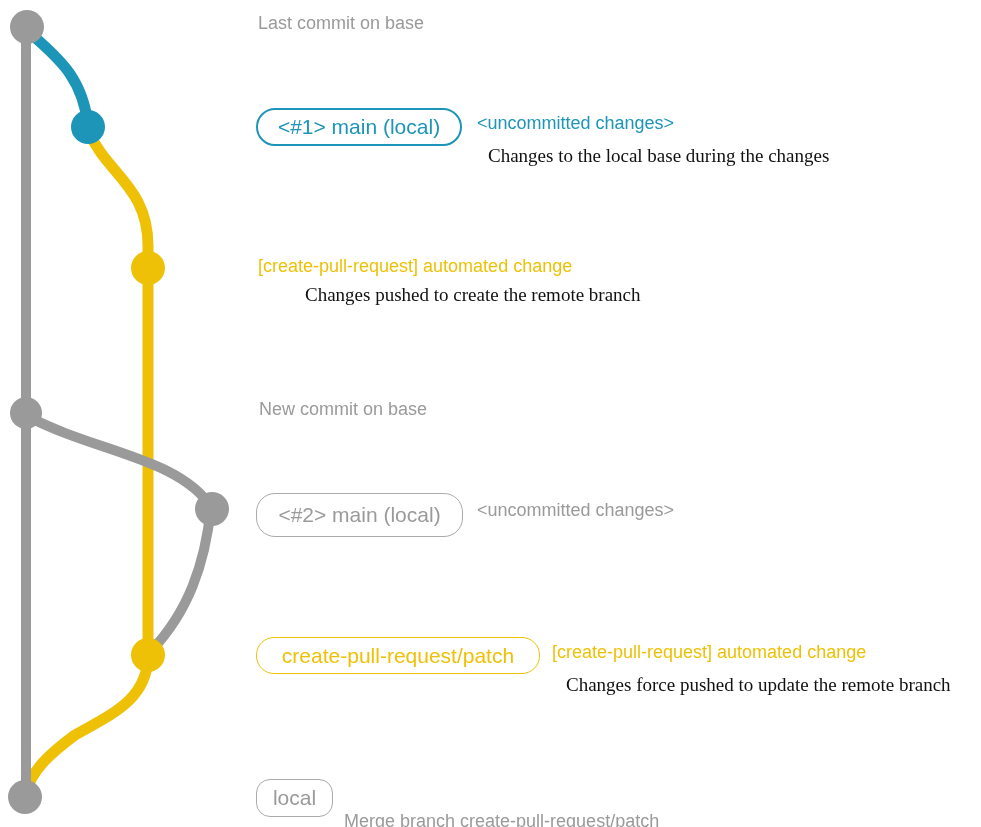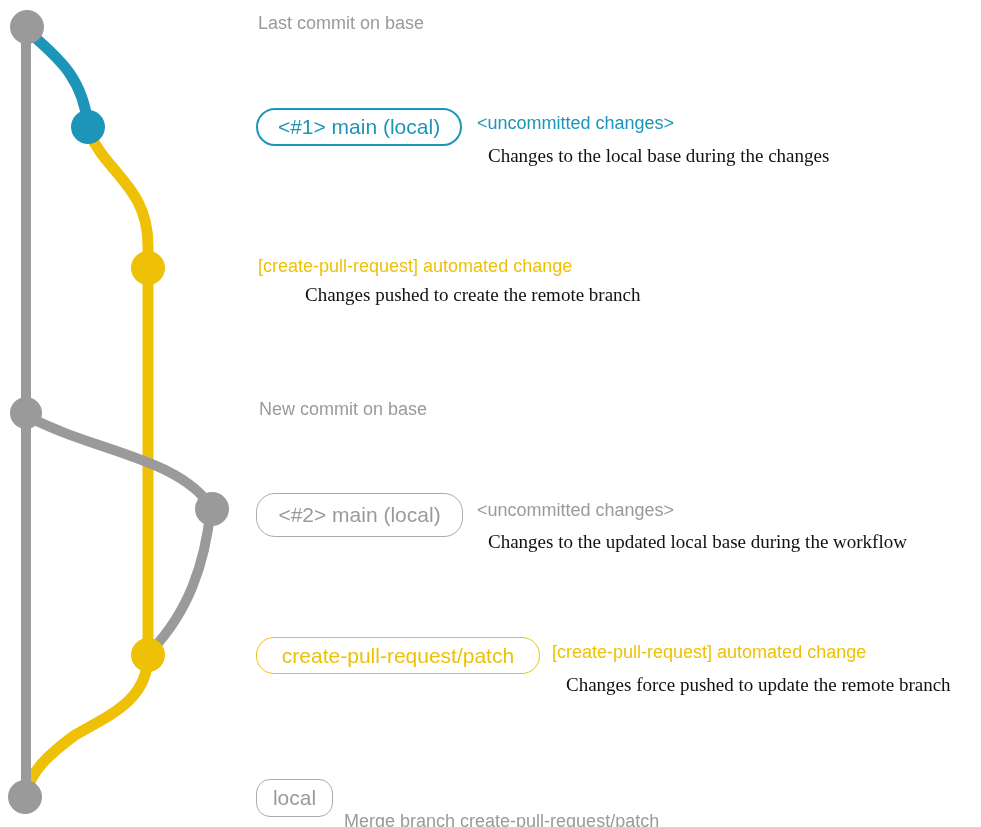--- a/index.html
+++ b/index.html
@@ -83,21 +83,20 @@
 
   <div class="abs sans-label yellow-text" style="left:258px; top:256px;">[create-pull-request] automated change</div>
   <div class="abs serif-note" style="left:270px; top:284px;margin-left:35px;">Changes pushed to create the remote branch</div>
 
   <div class="abs sans-label gray-text" style="left:259px; top:399px;">New commit on base</div>
 
   <div class="abs branch-box box-gray" style="left:256px; top:493px; width:207px; height:44px;">
     <span>&lt;#2&gt; main (local)</span>
   </div>
   <div class="abs sans-label gray-text" style="left:477px; top:500px;">&lt;uncommitted changes&gt;</div>
-  <div class="abs serif-note" style="left:488px; top:531px;">Changes to the updated local base during the workflow</div>
 
   <div class="abs branch-box box-yellow" style="left:256px; top:637px; width:284px; height:37px; border-radius:18px;">
     <span>create-pull-request/patch</span>
   </div>
   <div class="abs sans-label yellow-text" style="left:552px; top:642px;">[create-pull-request] automated change</div>
   <div class="abs serif-note" style="left:566px; top:674px;">Changes force pushed to update the remote branch</div>
 
   <div class="abs branch-box box-gray" style="left:256px; top:779px; width:77px; height:38px; border-radius:14px;">
     <span>local</span>
   </div>

